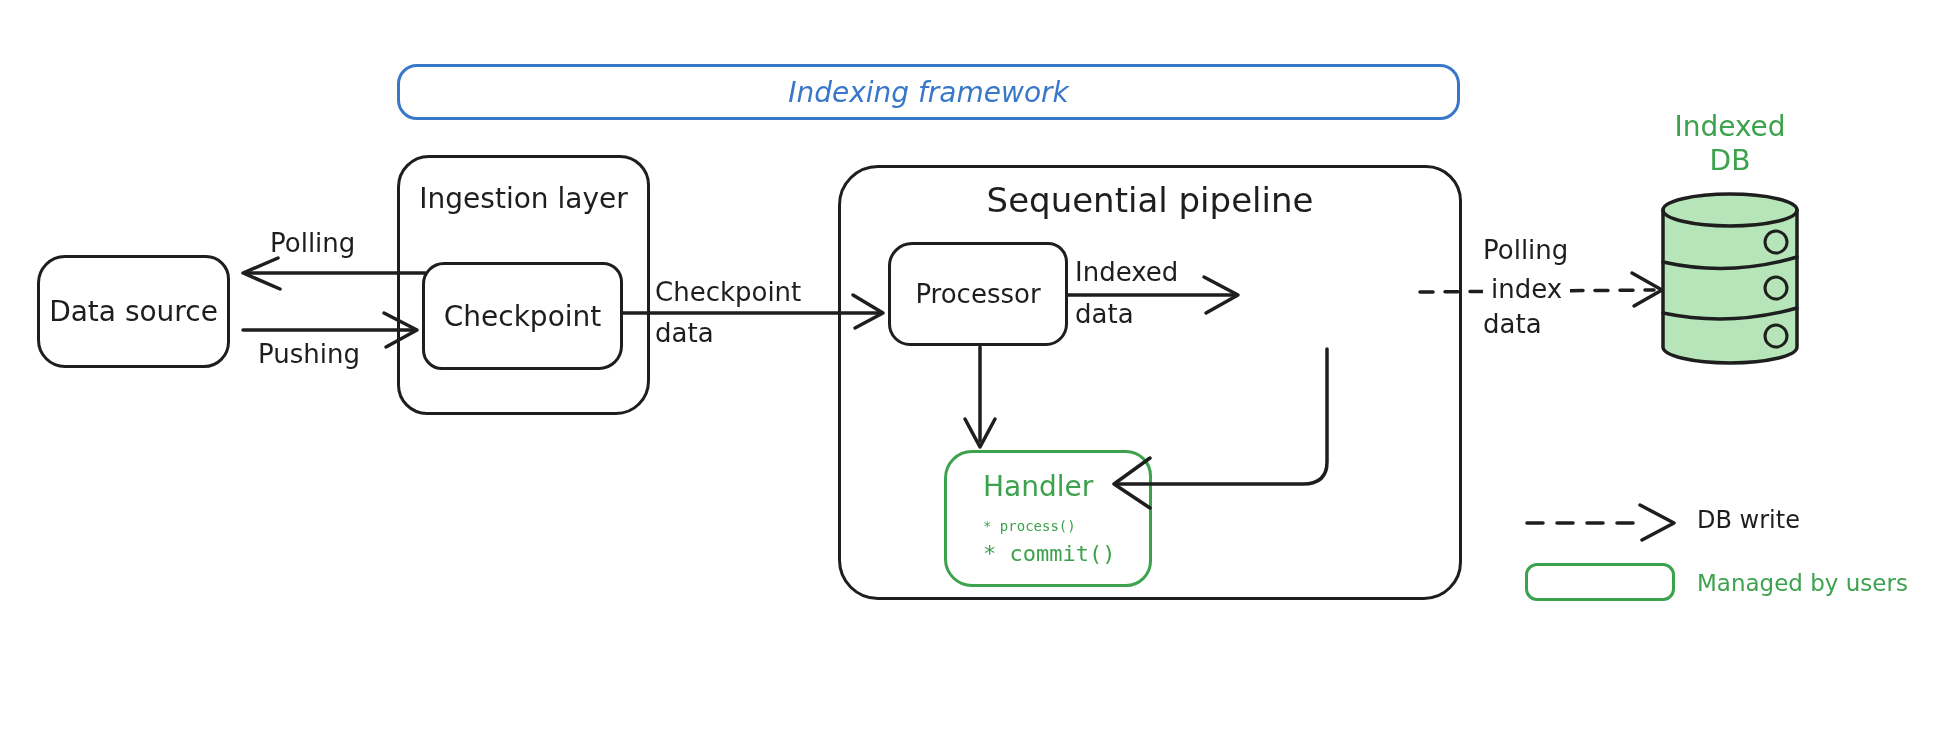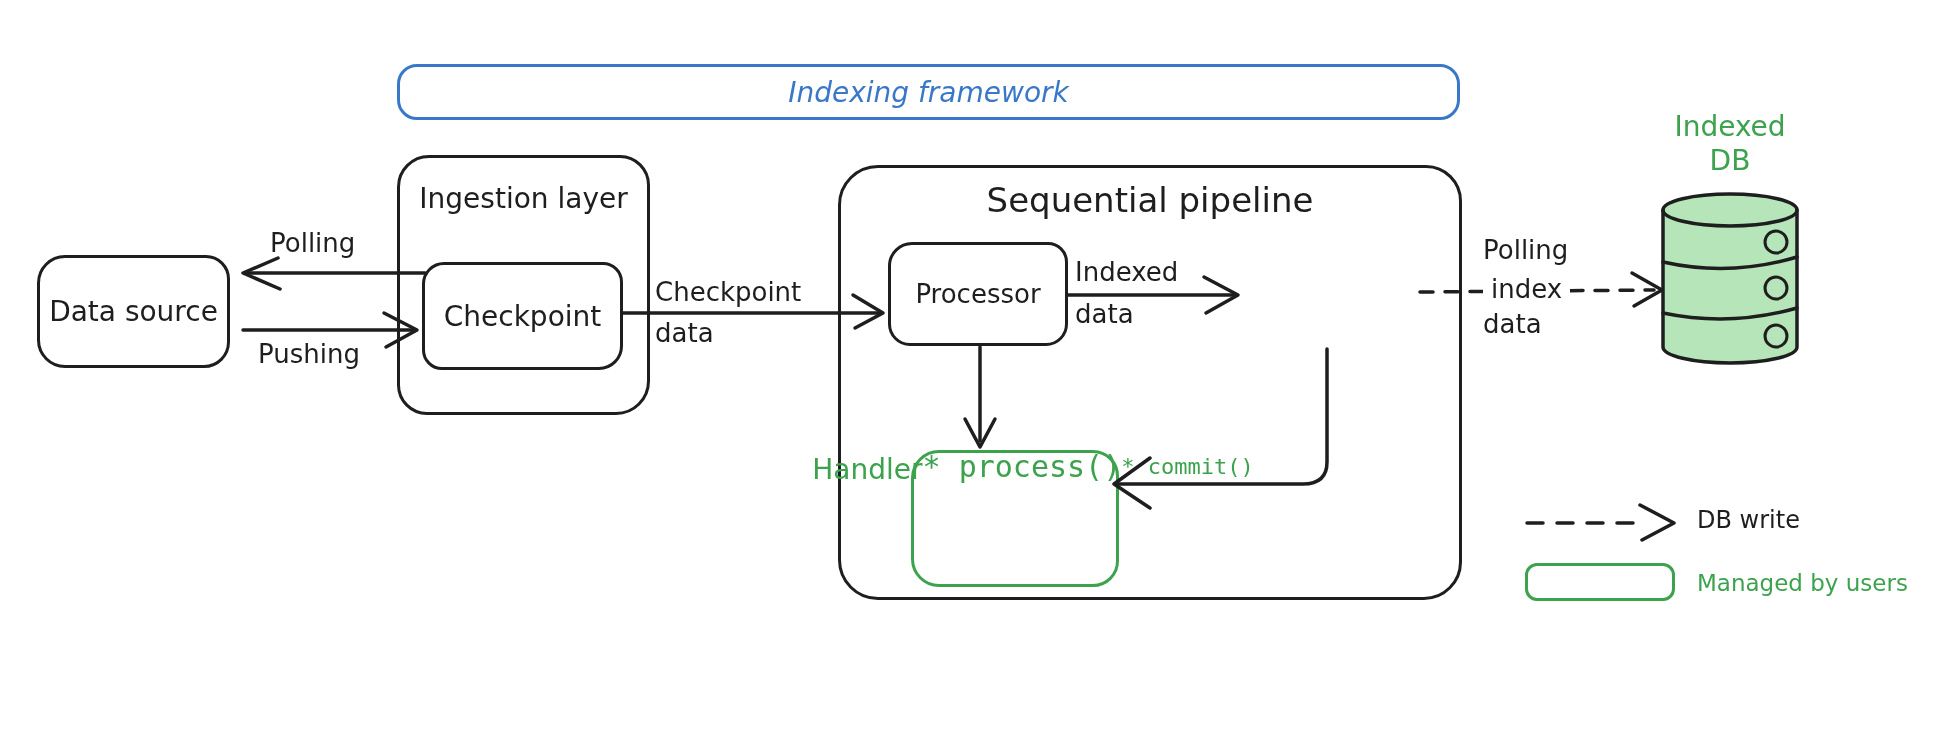--- a/index.html
+++ b/index.html
@@ -56,24 +56,24 @@
 
   <div class="box" style="left:838px;top:165px;width:624px;height:435px;border-radius:40px 36px 38px 40px;align-items:flex-start;padding-top:12px;">
     <div class="lbl ink f34">Sequential pipeline</div>
   </div>
 
   <div class="box" style="left:888px;top:242px;width:180px;height:104px;border-radius:24px 20px 22px 22px;">
     <div class="lbl ink f26">Processor</div>
   </div>
 
 
-  <div class="box" style="left:911px;top:450px;width:208px;height:137px;border-color:#3da24d;border-radius:28px 26px 26px 28px;
-              flex-direction:row;align-items:flex-start;justify-content:center;padding-left:36px;">
+  <div class="box" style="left:944px;top:450px;width:208px;height:137px;border-color:#3da24d;border-radius:28px 26px 26px 28px;
+              flex-direction:column;align-items:flex-start;justify-content:center;padding-left:36px;">
     <div class="lbl green f28" style="margin-bottom:10px;">Handler</div>
-    <div class="lbl green mono" style="font-size:30px;line-height:27px;">* process()</div>
+    <div class="lbl green mono" style="font-size:14px;line-height:27px;">* process()</div>
     <div class="lbl green mono" style="font-size:22px;line-height:27px;">* commit()</div>
   </div>
 
   <div class="box" style="left:1525px;top:563px;width:150px;height:38px;border-color:#3da24d;border-radius:12px;">
   </div>
 
   <svg width="1950" height="744" viewBox="0 0 1950 744">
 
     <g>
       <path class="stroke" d="M425,273 L246,273"></path>

